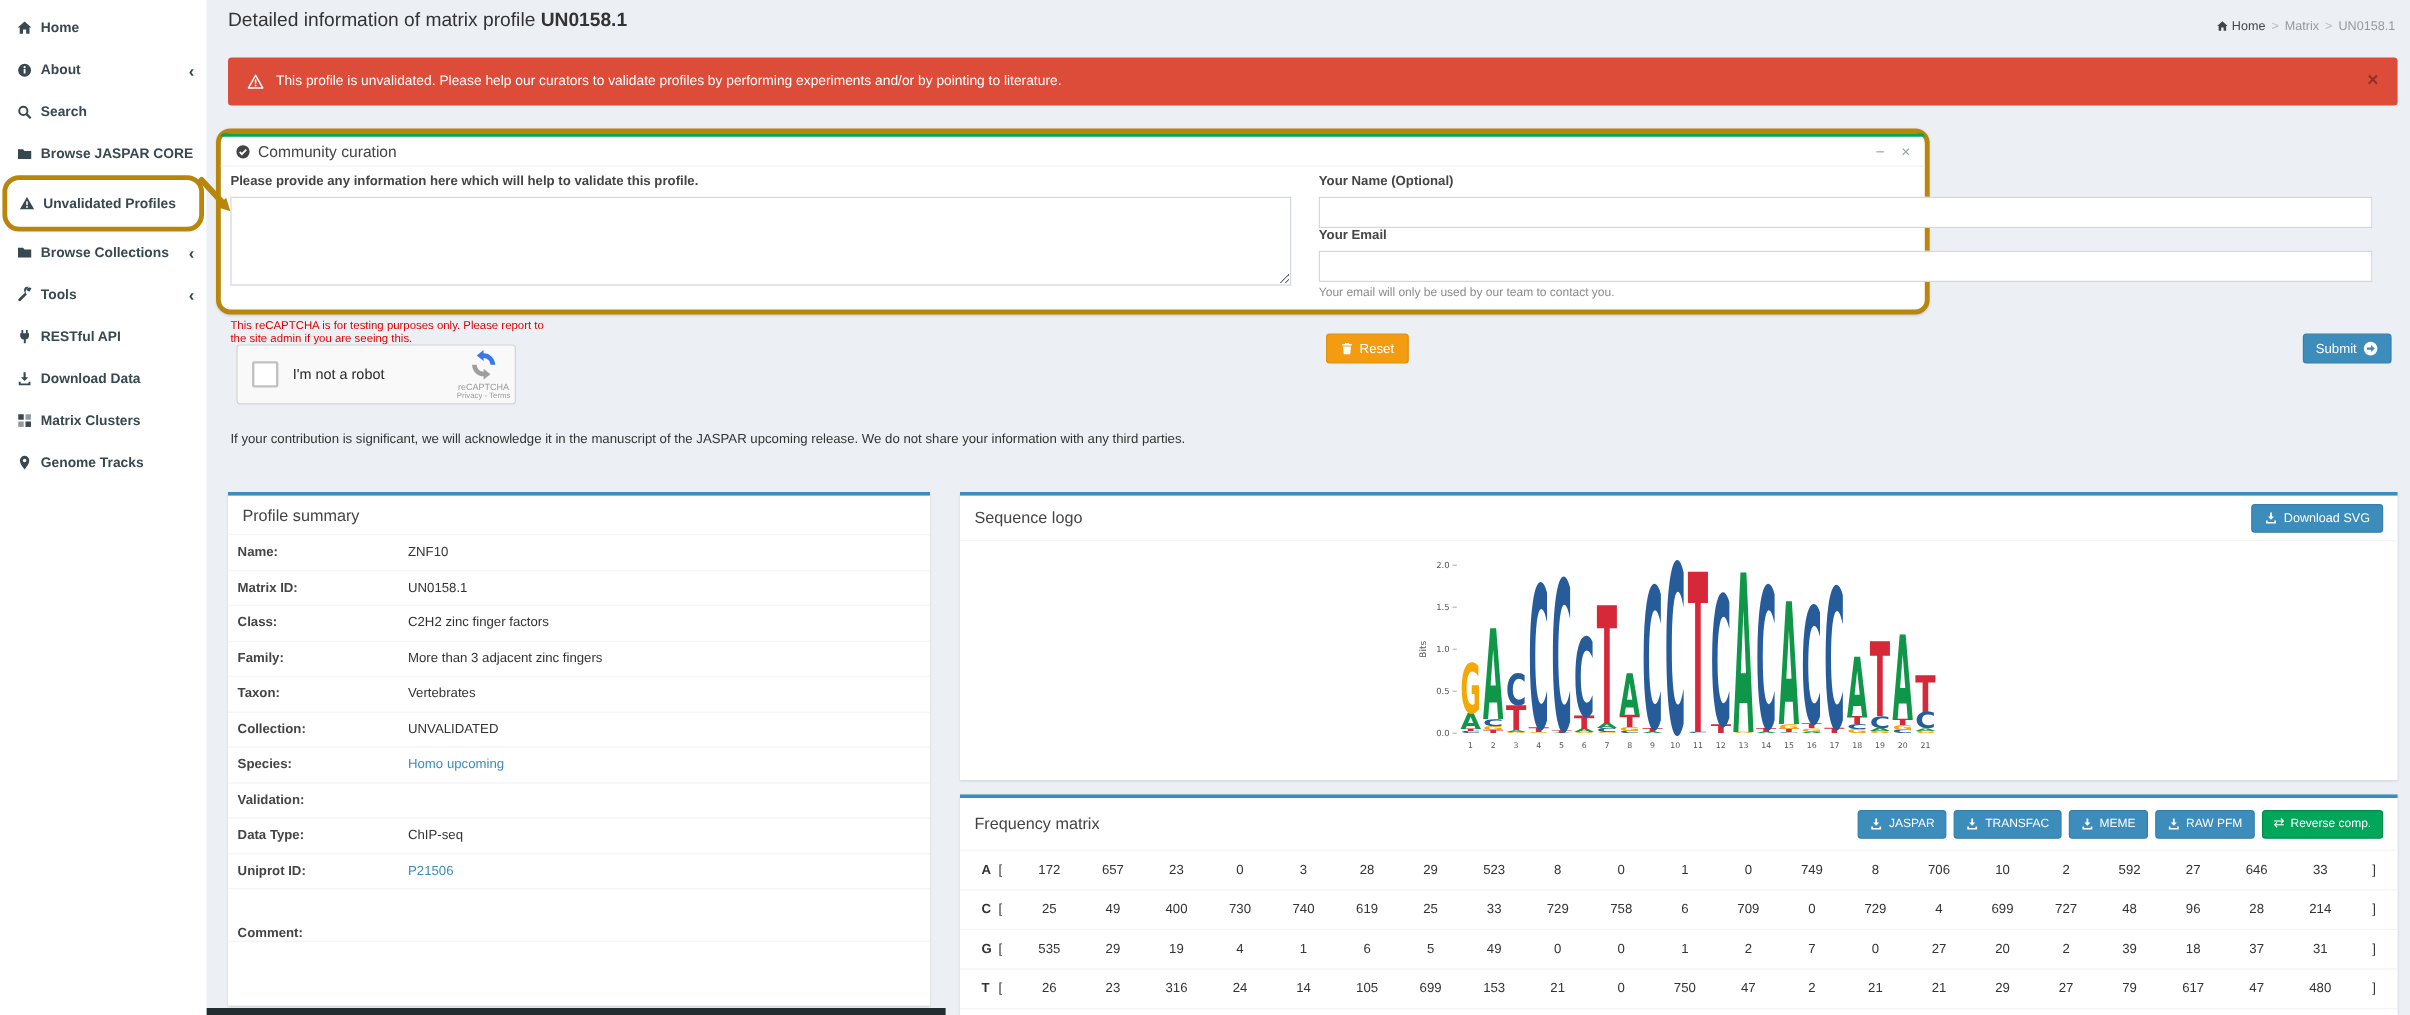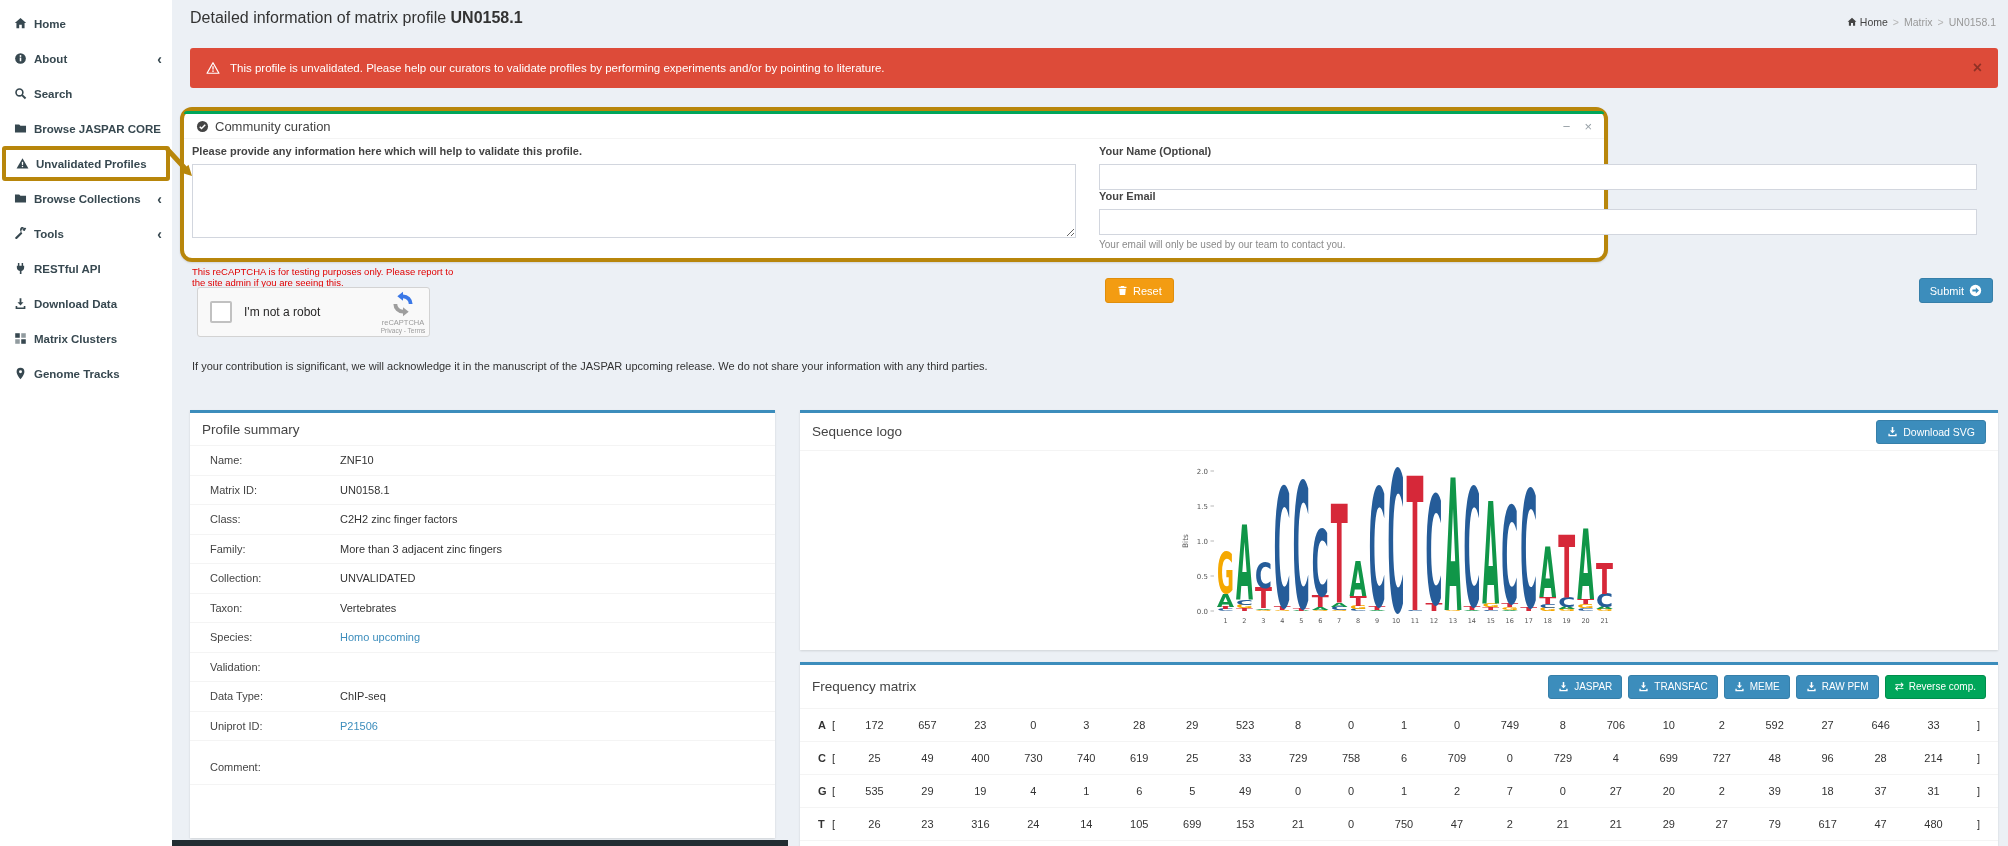--- a/index.html
+++ b/index.html
@@ -10,21 +10,21 @@
   *{margin:0;padding:0;box-sizing:border-box}
   html,body{width:2008px;height:846px;overflow:hidden}
   body{font-family:"Liberation Sans","DejaVu Sans",sans-serif;background:var(--bg);color:var(--text)}
   .app{position:relative;width:2008px;height:846px;overflow:hidden;background:var(--bg)}
   .ic{fill:currentColor;flex:none}
 
   
   .sidebar{position:absolute;left:0;top:0;width:172px;height:846px;background:#fff;padding-top:6px;z-index:2}
   .side-item{height:35px;display:flex;align-items:center;padding:0 10px 0 14px;font-size:11.5px;font-weight:700;color:var(--sidetxt);cursor:pointer;white-space:nowrap}
   .side-item .ic{width:13px;height:13px;margin-right:7px}
-  .side-item.hl{border:4px solid var(--anno);border-radius:3px;margin:0 2px;height:35px;padding-left:10px}
+  .side-item.hl{border:4px solid var(--anno);border-radius:14px;margin:0 2px;height:47px;padding-left:10px}
   .chev{margin-left:auto;font-size:14px;font-weight:700;line-height:1}
 
   
   .anno-arrow{position:absolute;left:164px;top:142px;width:38px;height:44px;z-index:6}
 
   
   .main{position:absolute;left:172px;top:0;width:1836px;height:846px;background:var(--bg)}
   .page-title{position:absolute;left:18px;top:9px;font-size:16px;font-weight:400;color:var(--text)}
   .breadcrumb{position:absolute;right:12px;top:16px;font-size:10.5px;color:#999;display:flex;align-items:center;gap:5px}
   .breadcrumb .crumb-home{color:#444;display:flex;align-items:center;gap:3px;cursor:pointer}
@@ -76,24 +76,24 @@
   .panel-title{font-size:13.5px;color:var(--label)}
   .panel-ps{left:18px;top:410px;width:585px;height:428px}
   .panel-ps .panel-header{height:33px}
   .panel-logo{left:628px;top:410px;width:1198px;height:240px}
   .panel-logo .panel-header{height:38px}
   .panel-fm{left:628px;top:662px;width:1198px;height:184px}
   .panel-fm .panel-header{height:44px}
 
   
   .ps-row{display:flex;align-items:center;min-height:29.5px;border-bottom:1px solid var(--line);font-size:11px}
-  .ps-label{width:150px;padding-left:20px;font-weight:400;color:var(--label);flex:none}
+  .ps-label{width:150px;padding-left:8px;font-weight:700;color:var(--label);flex:none}
   .ps-value{color:var(--text)}
   .ps-value.link{color:var(--blue);cursor:pointer}
-  .ps-row.tall{min-height:44px;align-items:center;padding-top:8px}
+  .ps-row.tall{min-height:44px;align-items:flex-end;padding-top:8px}
   .ps-row.foot{min-height:26px;border-bottom:none}
 
   
   .btn-dl{margin-left:auto;height:24px;padding:0 10px;background:var(--blue);border:1px solid var(--blue-dk);font-size:10.5px}
   .logo-wrap{display:flex;justify-content:center;padding-top:8px}
 
   
   .fm-btns{margin-left:auto;display:flex;gap:6px}
   .fm-btn{height:24px;padding:0 9px;background:var(--blue);border:1px solid var(--blue-dk);font-size:10px}
   .fm-btn.green{background:var(--green);border-color:var(--green-dk)}
@@ -308,26 +308,26 @@
    </div>
           <div class="ps-row">
      <div class="ps-label">Class:</div>
      <div class="ps-value">C2H2 zinc finger factors</div>
    </div>
           <div class="ps-row">
      <div class="ps-label">Family:</div>
      <div class="ps-value">More than 3 adjacent zinc fingers</div>
    </div>
           <div class="ps-row">
+     <div class="ps-label">Taxon:</div>
+     <div class="ps-value">Vertebrates</div>
+   </div>
+          <div class="ps-row">
      <div class="ps-label">Collection:</div>
      <div class="ps-value">UNVALIDATED</div>
-   </div>
-          <div class="ps-row">
-     <div class="ps-label">Taxon:</div>
-     <div class="ps-value">Vertebrates</div>
    </div>
           <div class="ps-row">
      <div class="ps-label">Species:</div>
      <div class="ps-value link">Homo upcoming</div>
    </div>
           <div class="ps-row">
      <div class="ps-label">Validation:</div>
      <div class="ps-value"></div>
    </div>
           <div class="ps-row">

